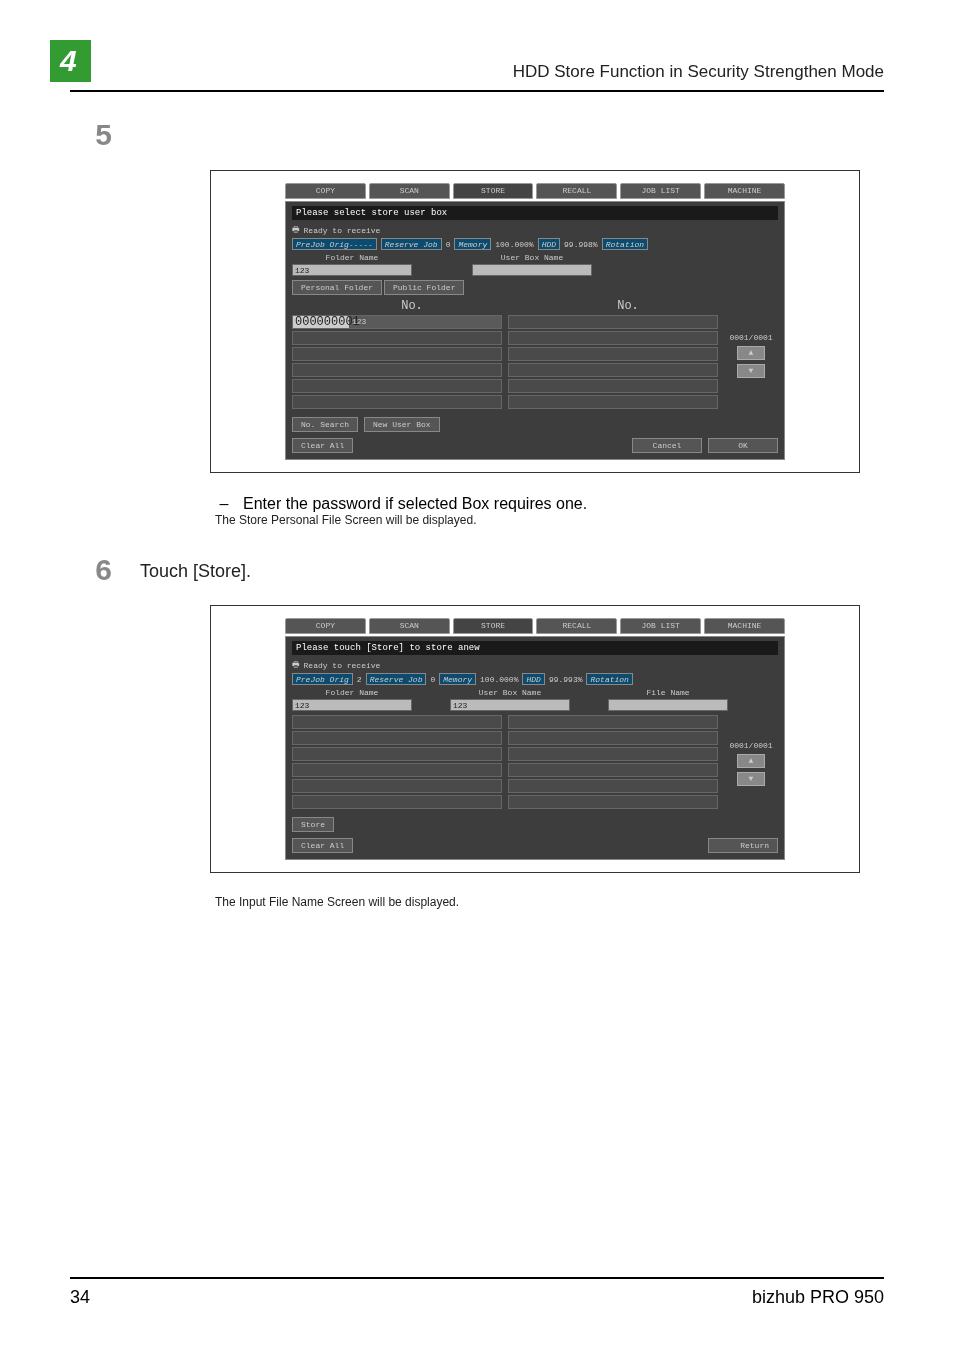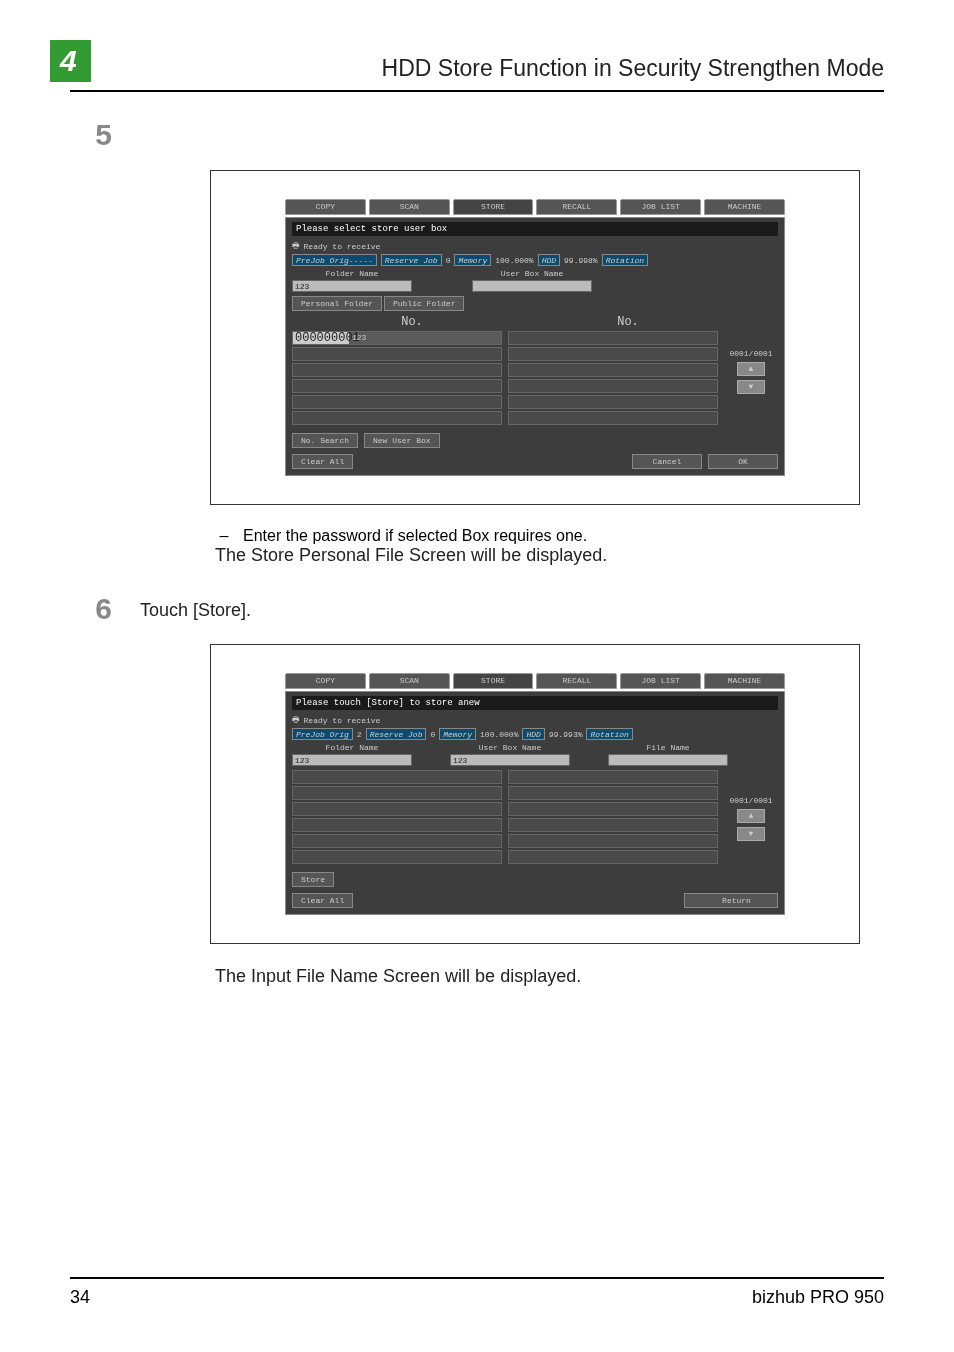--- a/index.html
+++ b/index.html
@@ -30,21 +30,21 @@
     font-style: italic;
     font-weight: bold;
     font-size: 30px;
     padding: 4px 14px 4px 10px;
     margin-left: -20px;
   }
   .header-title {
     position: absolute;
     right: 0;
     bottom: 8px;
-    font-size: 23px;
+    font-size: 17px;
     color: #222;
   }
   .step-row {
     display: flex;
     align-items: flex-start;
     margin-bottom: 20px;
   }
   .step-num {
     width: 70px;
     font-size: 30px;
@@ -61,21 +61,21 @@
     padding-top: 6px;
   }
   .screenshot-frame {
     border: 1px solid #333;
     margin: 14px 0 22px 140px;
     width: 650px;
     padding: 12px 10px;
     background: #fff;
   }
   .device-screen {
-    margin: 16px auto;
+    margin: 0 auto;
     width: 500px;
     font-family: "Courier New", monospace;
     font-size: 8px;
     color: #ccc;
   }
   .tabs-row {
     display: flex;
     gap: 3px;
     margin-bottom: 2px;
   }
@@ -225,21 +225,21 @@
     display: flex;
     justify-content: space-between;
     margin-top: 6px;
   }
   .notes {
     margin-left: 145px;
     margin-bottom: 28px;
   }
   .notes p {
     margin: 0 0 8px 0;
-    font-size: 18px;
+    font-size: 12px;
     color: #222;
   }
   .bullet-line {
     display: flex;
     gap: 10px;
   }
   .dash {
     width: 18px;
     text-align: center;
   }
@@ -436,21 +436,21 @@
             <div class="arrow-btn">▼</div>
           </div>
         </div>
 
         <div class="btn-row">
           <div class="small-btn">Store</div>
         </div>
 
         <div class="bottom-row">
           <div class="small-btn">Clear All</div>
-          <div class="small-btn" style="width:94px;text-align:center;padding-left:19px;">Return</div>
+          <div class="small-btn" style="width:70px;padding-left:19px;">Return</div>
         </div>
       </div>
     </div>
   </div>
 
   <div class="notes">
     <p>The Input File Name Screen will be displayed.</p>
   </div>
 
   <div class="page-footer">

